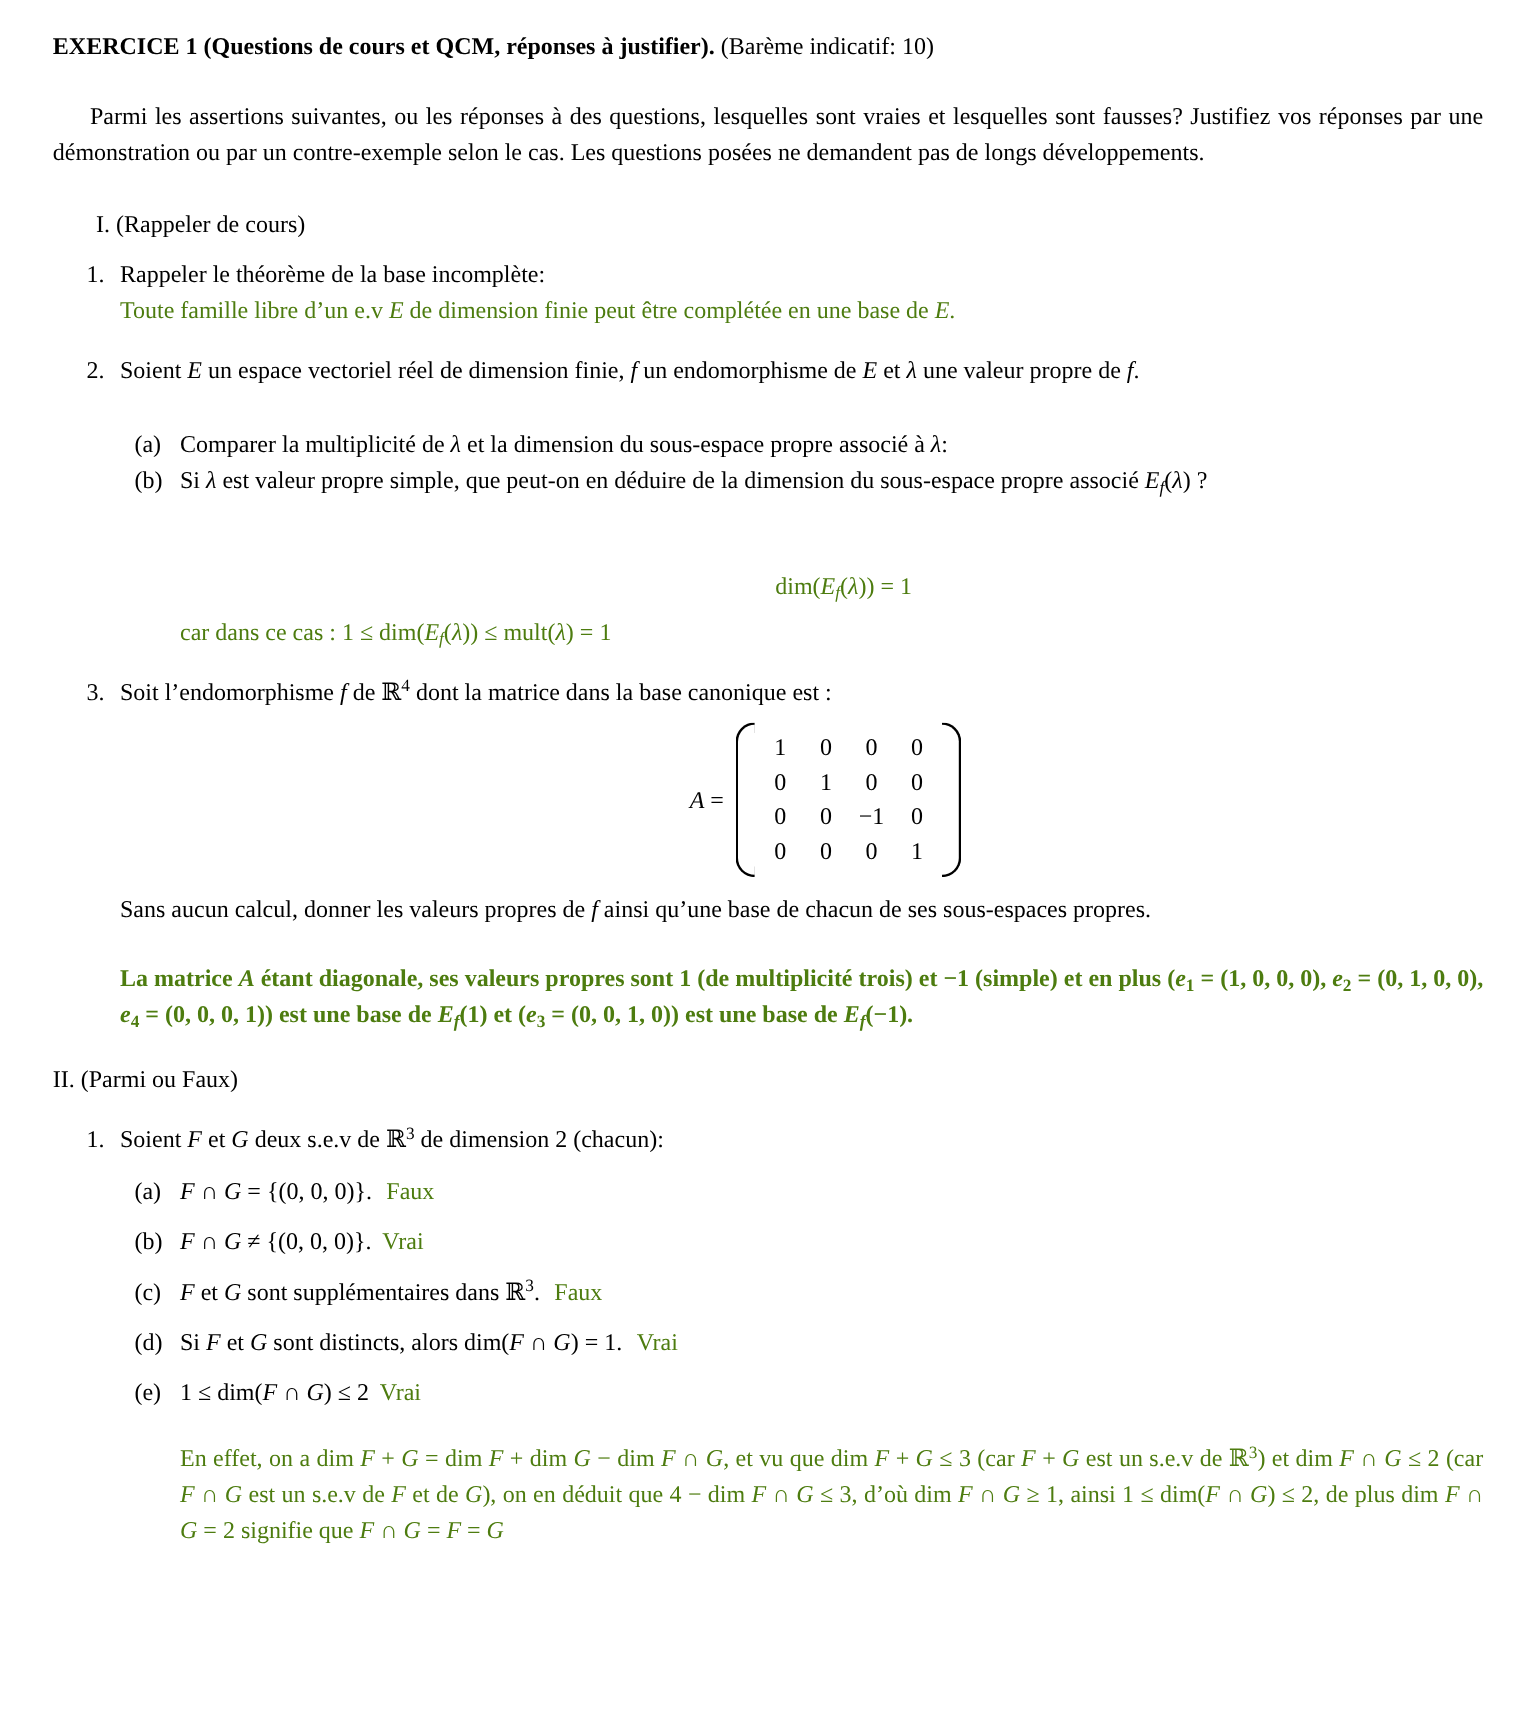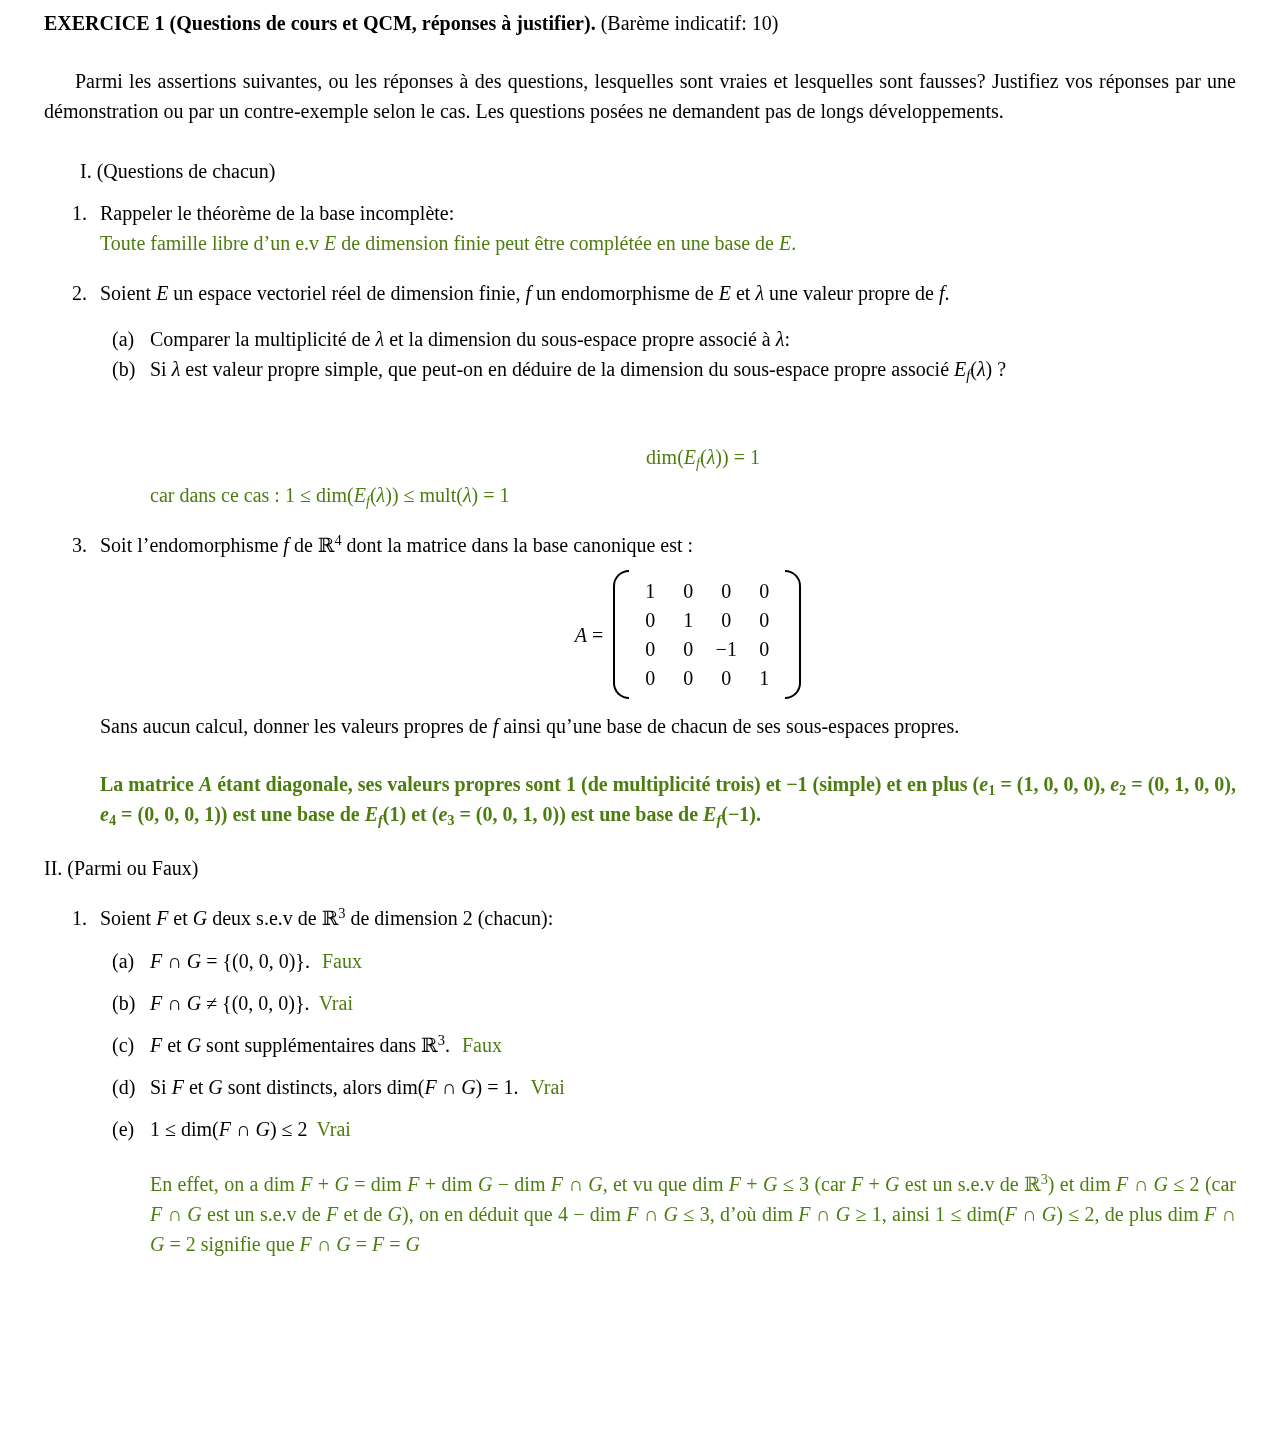--- a/index.html
+++ b/index.html
@@ -12,21 +12,21 @@
     min-height: 1445px;
     color: #000000;
     font-family: "Liberation Serif", "DejaVu Serif", "DejaVu Sans", serif;
     font-size: 20px;
     -webkit-font-smoothing: antialiased;
   }
   .page {
     box-sizing: border-box;
     width: 1276px;
     min-height: 1445px;
-    padding: 10px 40px 0 44px;
+    padding: 26px 40px 0 44px;
     background: #ffffff;
   }
   .red { color: #4d7c0f; }
 
   .title { margin-bottom: 30px; line-height: 26px; }
   .title .bold { font-weight: 700; }
 
   .intro {
     text-align: justify;
     text-indent: 31px;
@@ -39,21 +39,21 @@
 
   .item { display: flex; margin-left: 28px; line-height: 30px; }
   .item > .num { flex: 0 0 28px; }
   .item > .body { flex: 1 1 auto; min-width: 0; }
 
   .sub { display: flex; margin-left: 12px; line-height: 30px; }
   .sub > .sublabel { flex: 0 0 38px; }
   .sub > .subbody { flex: 1 1 auto; min-width: 0; }
 
   .mb20 { margin-bottom: 20px; }
-  .mb16 { margin-bottom: 16px; }
+  .mb16 { margin-bottom: 32px; }
 
   .eq {
     text-align: center;
     padding-left: 70px;
     line-height: 30px;
   }
   .eq-a { margin-top: 16px; margin-bottom: 56px; }
   .eq-b { margin-top: 58px; }
   .reason-line { margin-left: 50px; margin-top: 8px; margin-bottom: 20px; line-height: 30px; }
 
@@ -115,21 +115,21 @@
 
 <div class="page">
 
   <div class="title">
     <span class="bold">EXERCICE 1 (Questions de cours et QCM, réponses à justifier).</span>
     <span>(Barème indicatif: 10)</span>
   </div>
 
   <div class="intro">Parmi les assertions suivantes, ou les réponses à des questions, lesquelles sont vraies et lesquelles sont fausses? Justifiez vos réponses par une démonstration ou par un contre-exemple selon le cas. Les questions posées ne demandent pas de longs développements.</div>
 
-  <div class="h-roman-1">I. (Questions de chacun)</div>
+  <div class="h-roman-1">I. (Rappeler de cours)</div>
 
   <div class="item mb20">
     <span class="num">1.</span>
     <div class="body">
       <div>Rappeler le théorème de la base incomplète:</div>
       <div class="red">Toute famille libre d’un e.v <i>E</i> de dimension finie peut être complétée en une base de <i>E</i>.</div>
     </div>
   </div>
 
   <div class="item">

